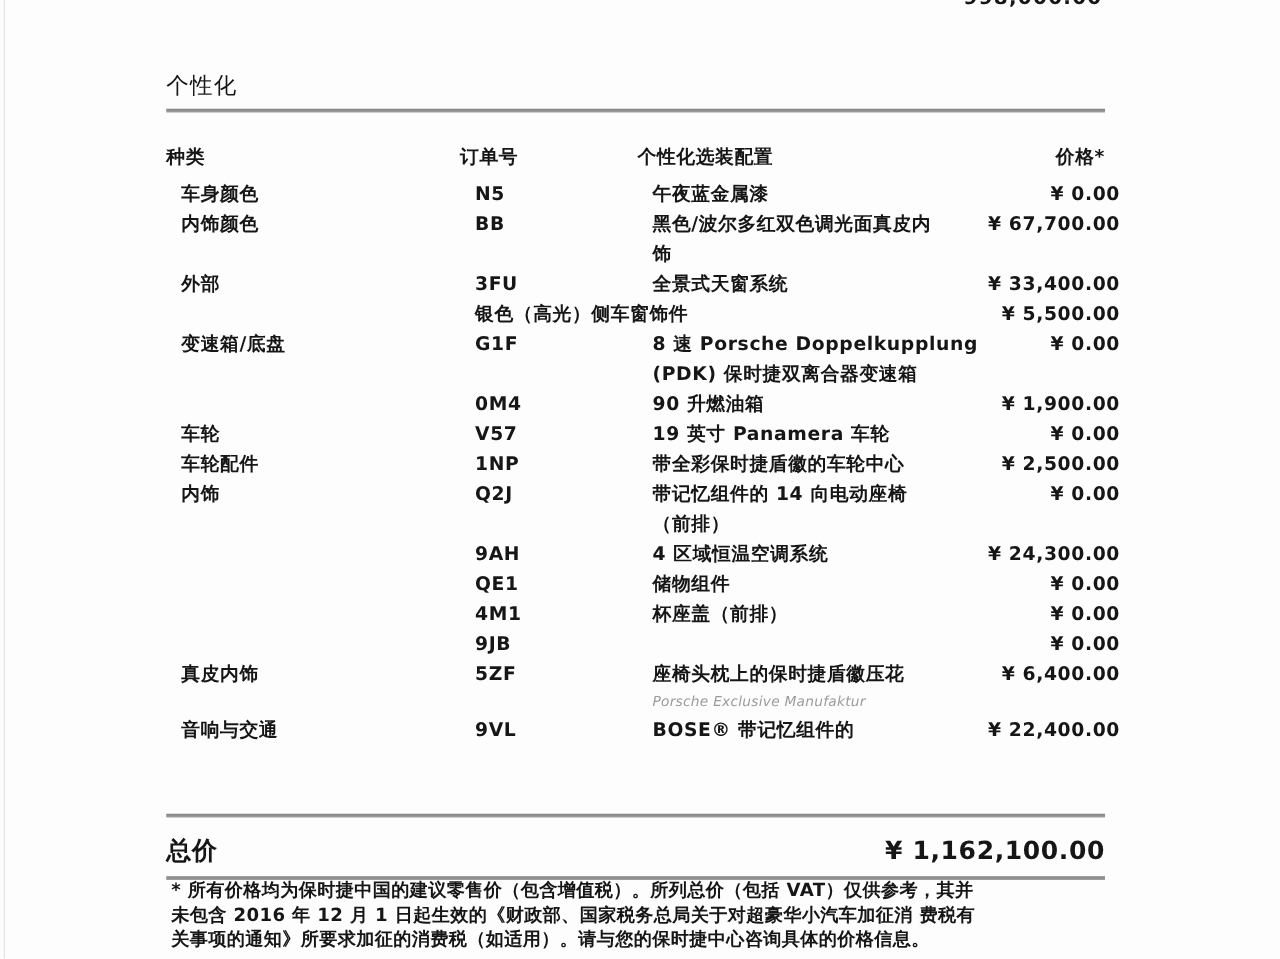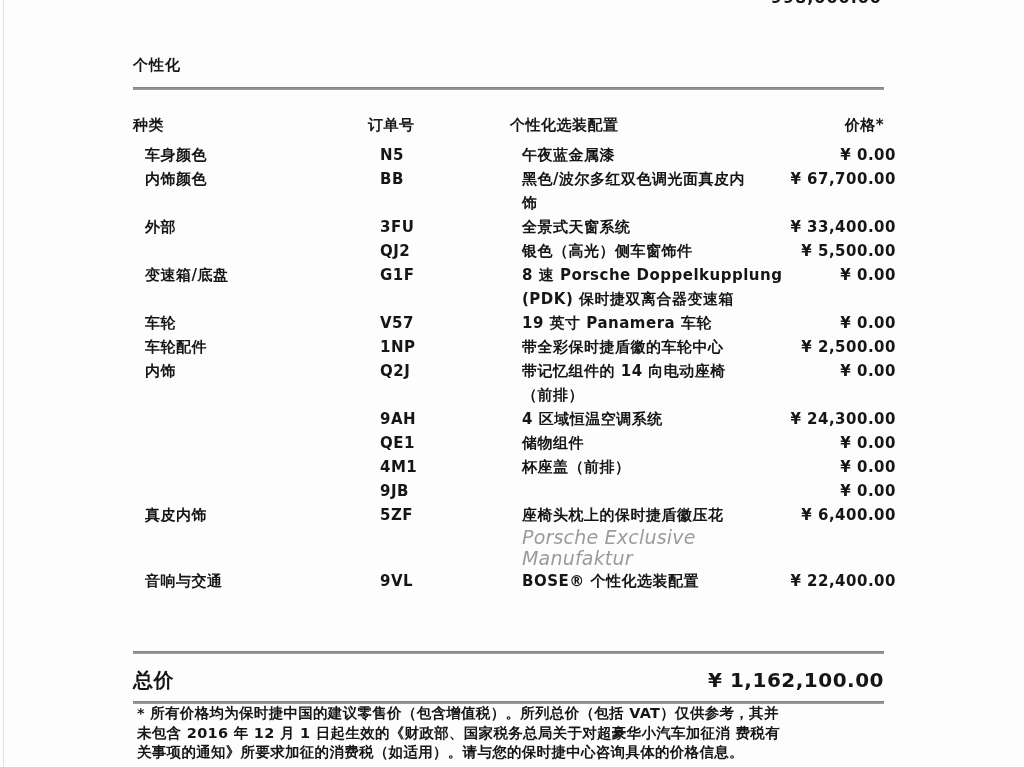--- a/index.html
+++ b/index.html
@@ -22,21 +22,21 @@
   .content {
     position: absolute; left: 133px; top: 0; width: 751px; height: 767px;
   }
   .partial-price {
     position: absolute; top: -12px; right: 2px;
     font-size: 16px; font-weight: 700; letter-spacing: 1px;
     white-space: nowrap;
   }
   .section-title {
     position: absolute; top: 56px; left: 0;
-    font-size: 15px; font-weight: 700; letter-spacing: 1px;
+    font-size: 18px; font-weight: 400; letter-spacing: 1px;
   }
   .rule {
     position: absolute; left: 0; width: 100%; height: 3px;
     background: linear-gradient(#808080, #a2a2a2);
   }
   .rule-top    { top: 87px; }
   .rule-mid    { top: 651px; }
   .rule-bottom { top: 701px; }
 
   .thead {
@@ -49,21 +49,21 @@
     font-size: 15px; line-height: 24px;
   }
   .row { display: flex; align-items: flex-start; }
   .c1 { width: 235px; font-weight: 700; letter-spacing: 0.5px; }
   .c2 { width: 142px; font-weight: 700; letter-spacing: 0.5px; }
   .c3 { width: 262px; font-weight: 700; letter-spacing: 0.5px; }
   .c4 { flex: 1; text-align: right; font-weight: 700; white-space: nowrap; letter-spacing: 0.5px; }
   .desc { white-space: pre-line; }
   .subnote {
     font-style: italic; font-weight: 400;
-    color: #9b9b9b; font-size: 19px; line-height: 21px;
+    color: #9b9b9b; font-size: 11px; line-height: 21px;
     letter-spacing: 0.2px;
   }
   .total-row {
     position: absolute; top: 666px; left: 0; width: 100%;
     display: flex; justify-content: space-between; align-items: center;
     font-size: 20px; font-weight: 700; line-height: 28px; letter-spacing: 0.5px;
   }
   .footnote {
     position: absolute; top: 704px; left: 4px; width: 100%;
     font-size: 14.5px; font-weight: 700; line-height: 19.5px;
@@ -112,34 +112,41 @@
         <div class="row">
     <div class="c1">外部</div>
     <div class="c2">3FU</div>
     <div class="c3">
       <div class="desc">全景式天窗系统</div>
     </div>
     <div class="c4">¥ 33,400.00</div>
   </div>
         <div class="row">
     <div class="c1"></div>
-    <div class="c2">QJ2</div>
     <div class="c3">
       <div class="desc">银色（高光）侧车窗饰件</div>
     </div>
     <div class="c4">¥ 5,500.00</div>
   </div>
         <div class="row">
     <div class="c1">变速箱/底盘</div>
     <div class="c2">G1F</div>
     <div class="c3">
       <div class="desc">8 速 Porsche Doppelkupplung
 (PDK) 保时捷双离合器变速箱</div>
     </div>
     <div class="c4">¥ 0.00</div>
+  </div>
+        <div class="row">
+    <div class="c1"></div>
+    <div class="c2">0M4</div>
+    <div class="c3">
+      <div class="desc">90 升燃油箱</div>
+    </div>
+    <div class="c4">¥ 1,900.00</div>
   </div>
         <div class="row">
     <div class="c1">车轮</div>
     <div class="c2">V57</div>
     <div class="c3">
       <div class="desc">19 英寸 Panamera 车轮</div>
     </div>
     <div class="c4">¥ 0.00</div>
   </div>
         <div class="row">
@@ -194,21 +201,21 @@
     <div class="c3">
       <div class="desc">座椅头枕上的保时捷盾徽压花</div>
     <div class="subnote">Porsche Exclusive Manufaktur</div>
           </div>
     <div class="c4">¥ 6,400.00</div>
   </div>
         <div class="row">
     <div class="c1">音响与交通</div>
     <div class="c2">9VL</div>
     <div class="c3">
-      <div class="desc">BOSE® 个性化选装配置</div>
+      <div class="desc">BOSE® 带记忆组件的</div>
     </div>
     <div class="c4">¥ 22,400.00</div>
   </div>
       </div>
 
     <div class="rule rule-mid"></div>
 
     <div class="total-row">
       <div>总价</div>
       <div>¥ 1,162,100.00</div>

